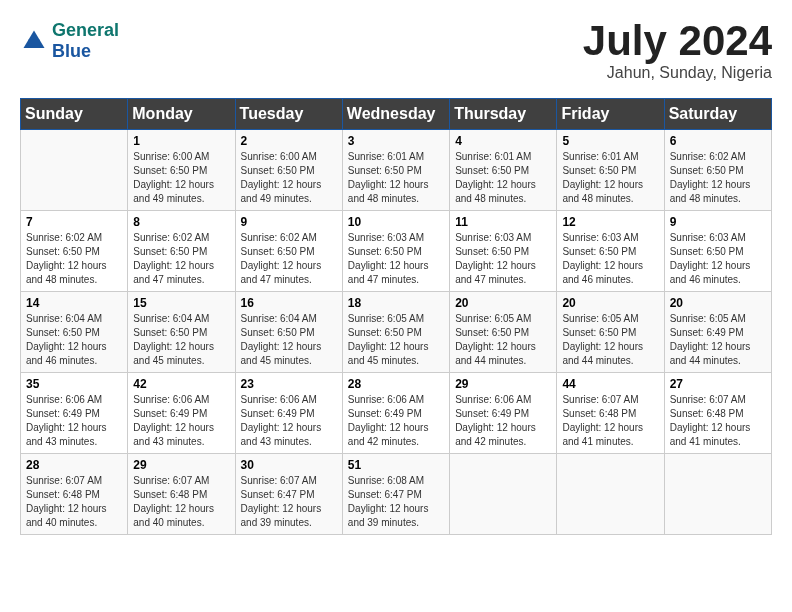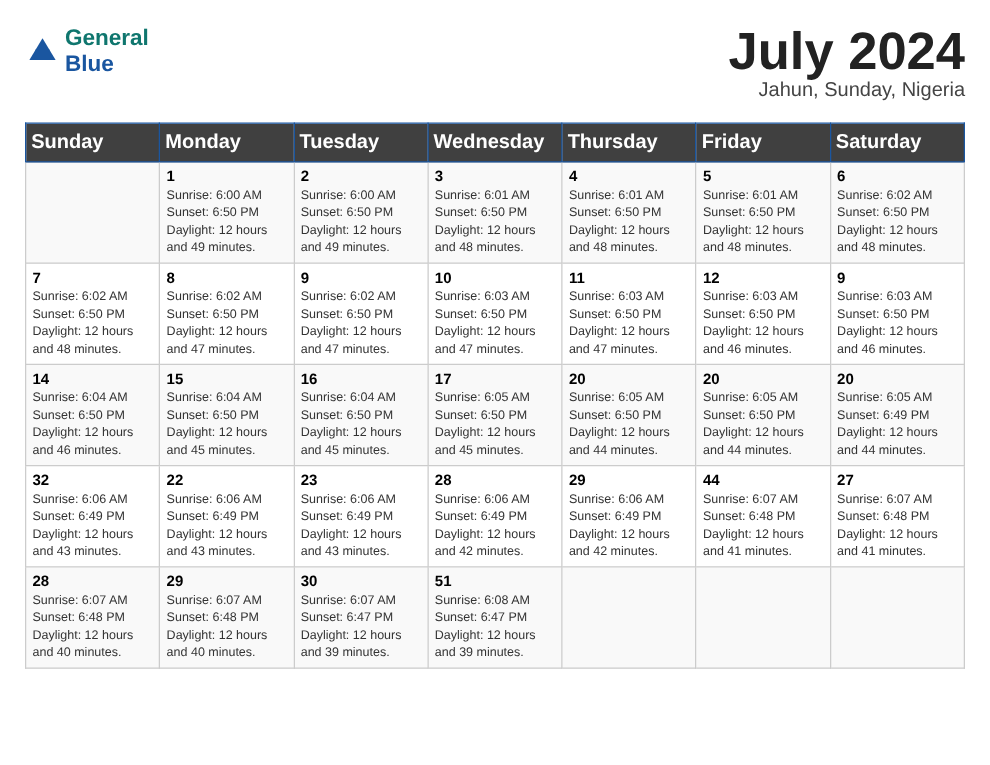--- a/index.html
+++ b/index.html
@@ -218,21 +218,21 @@
 Sunset: 6:50 PM
 Daylight: 12 hours and 45 minutes.</div>
         </td>
         <td>
           <span class="day-number">16</span>
           <div class="day-info" style="white-space: pre-line;">Sunrise: 6:04 AM
 Sunset: 6:50 PM
 Daylight: 12 hours and 45 minutes.</div>
         </td>
         <td>
-          <span class="day-number">17</span>
+          <span class="day-number">18</span>
           <div class="day-info" style="white-space: pre-line;">Sunrise: 6:05 AM
 Sunset: 6:50 PM
 Daylight: 12 hours and 45 minutes.</div>
         </td>
         <td>
           <span class="day-number">20</span>
           <div class="day-info" style="white-space: pre-line;">Sunrise: 6:05 AM
 Sunset: 6:50 PM
 Daylight: 12 hours and 44 minutes.</div>
         </td>
@@ -244,27 +244,27 @@
         </td>
         <td>
           <span class="day-number">20</span>
           <div class="day-info" style="white-space: pre-line;">Sunrise: 6:05 AM
 Sunset: 6:49 PM
 Daylight: 12 hours and 44 minutes.</div>
         </td>
       </tr>
       <tr>
         <td>
-          <span class="day-number">32</span>
+          <span class="day-number">35</span>
           <div class="day-info" style="white-space: pre-line;">Sunrise: 6:06 AM
 Sunset: 6:49 PM
 Daylight: 12 hours and 43 minutes.</div>
         </td>
         <td>
-          <span class="day-number">22</span>
+          <span class="day-number">42</span>
           <div class="day-info" style="white-space: pre-line;">Sunrise: 6:06 AM
 Sunset: 6:49 PM
 Daylight: 12 hours and 43 minutes.</div>
         </td>
         <td>
           <span class="day-number">23</span>
           <div class="day-info" style="white-space: pre-line;">Sunrise: 6:06 AM
 Sunset: 6:49 PM
 Daylight: 12 hours and 43 minutes.</div>
         </td>

